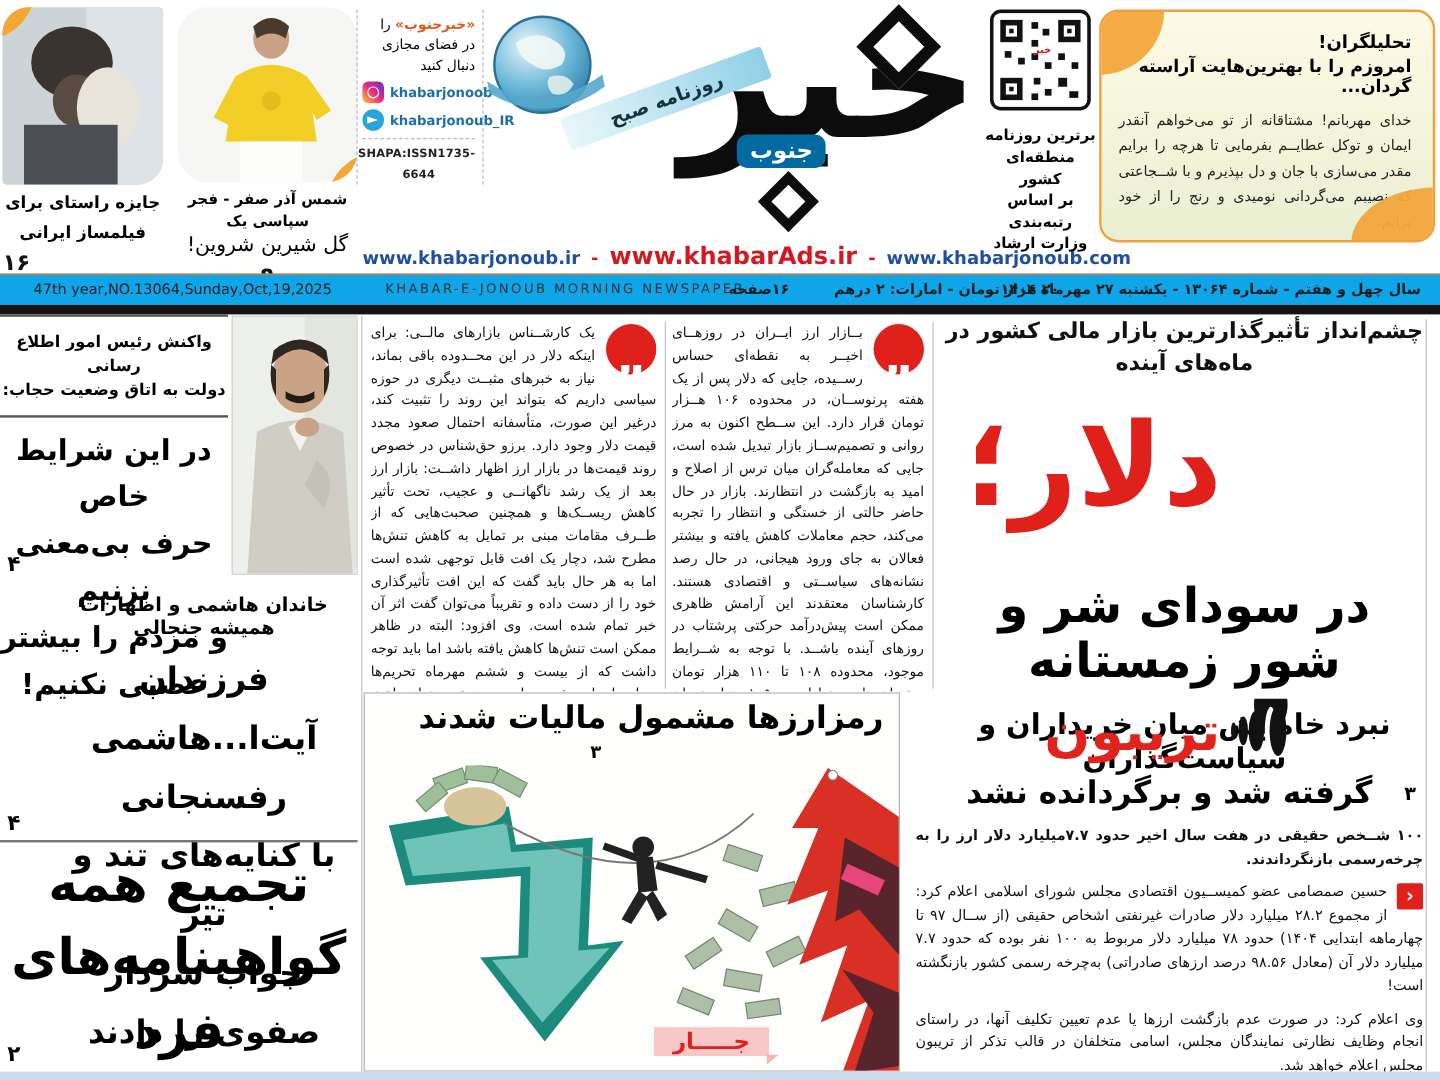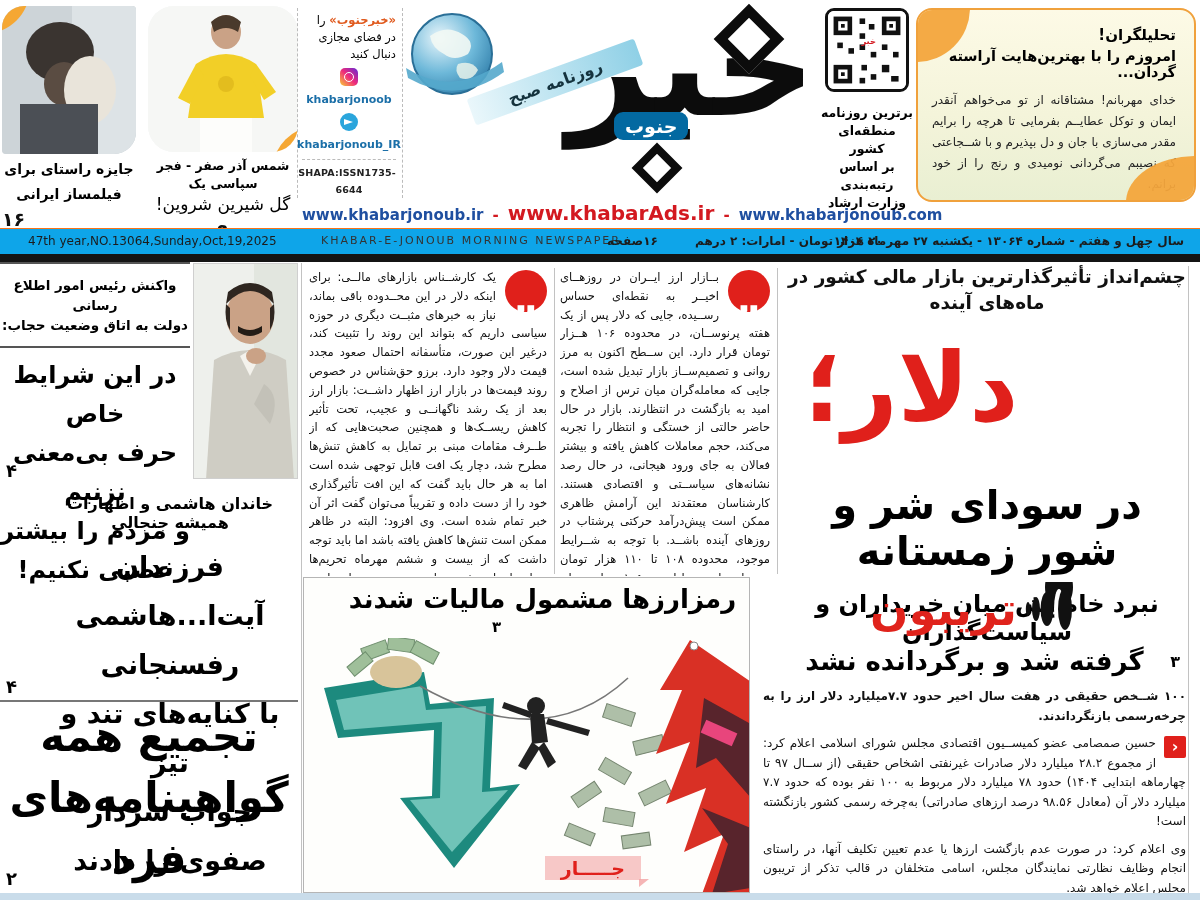--- a/index.html
+++ b/index.html
@@ -20,21 +20,21 @@
   .cap1 { font-size:14px; font-weight:bold; line-height:20px; margin-top:5px; }
   .cap-sm { font-size:12.5px; font-weight:bold; line-height:18px; margin-top:5px; }
   .cap-bg { font-size:17px; font-weight:normal; line-height:22px; }
   .pagenum { font-size:19px; font-weight:bold; color:#111; }
 
   
   .social { left:297px; top:8px; width:106px; padding:4px 6px 0 4px;
             border-left:1px dashed #bbb; border-right:1px dashed #bbb;
             font-size:11.5px; line-height:17px; text-align:right; }
   .social .brand { color:#e05a1e; font-weight:bold; }
-  .soc-row { display:flex; align-items:center; justify-content:flex-start; gap:5px; margin-top:5px; direction:ltr;flex-direction:column; }
+  .soc-row { display:flex; align-items:center; justify-content:flex-start; gap:5px; margin-top:5px; direction:ltr; }
   .soc-handle { font-size:11px; color:#1b6fa8; font-weight:bold; }
   .shapa { font-size:9.5px; font-weight:bold; letter-spacing:.2px; margin-top:6px;
            border-top:1px dashed #bbb; padding-top:4px; text-align:center; color:#222; }
   .ig-icon { width:18px; height:18px; border-radius:5px; flex:0 0 auto;
              background:linear-gradient(45deg,#f9ce34,#ee2a7b,#6228d7); position:relative; }
   .ig-icon:before { content:""; position:absolute; inset:4px; border:1.6px solid #fff; border-radius:50%; }
   .tg-icon { width:18px; height:18px; border-radius:50%; background:#2aa5dc; position:relative; flex:0 0 auto; }
   .tg-icon:before { content:""; position:absolute; left:4px; top:6px; border-left:9px solid #fff;
                     border-top:3.5px solid transparent; border-bottom:3.5px solid transparent; }
 

